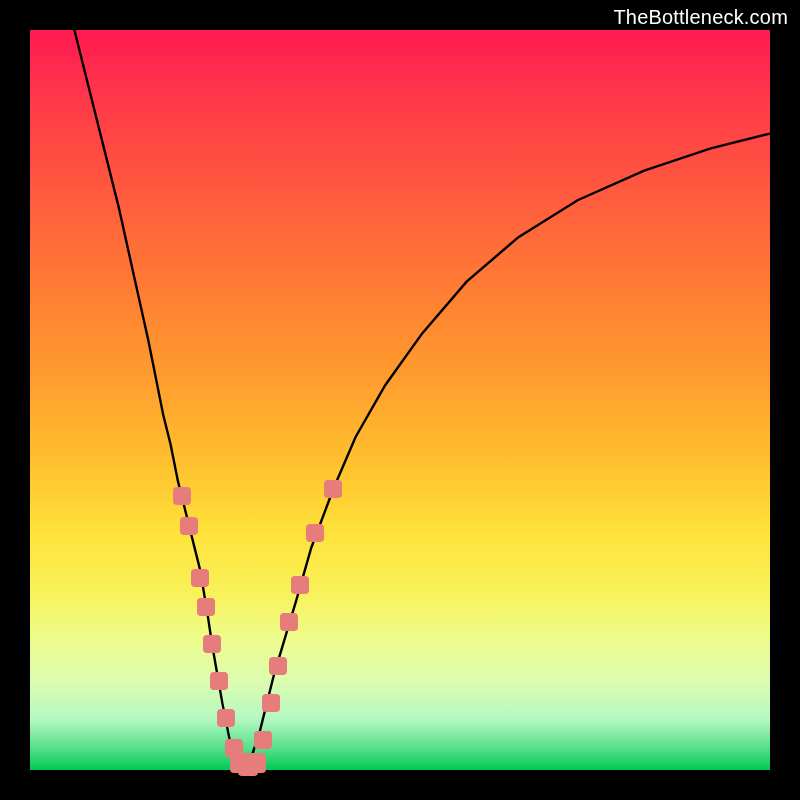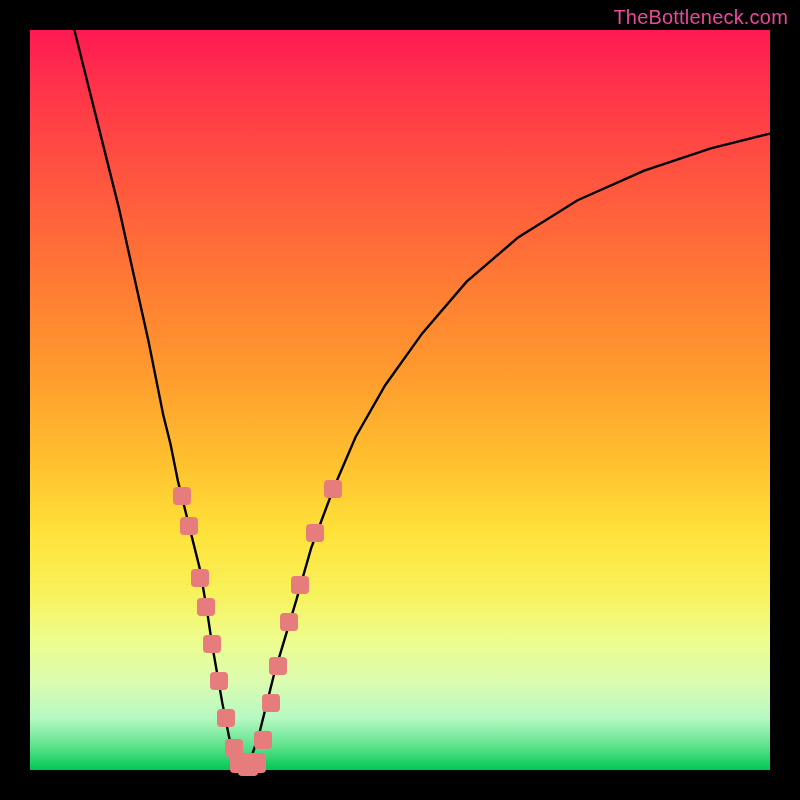--- a/index.html
+++ b/index.html
@@ -38,21 +38,21 @@
       #dcfcb0 88%,
       #b6f9c2 93%,
       #58e08a 97%,
       #00c853 100%
     );
   }
   .watermark {
     position: absolute;
     top: 6px;
     right: 12px;
-    color: #ec4899;
+    color: #ffffff;
     font-size: 20px;
     font-weight: 500;
     letter-spacing: 0.2px;
     user-select: none;
   }
   svg.curves {
     position: absolute;
     left: 0;
     top: 0;
     width: 740px;

